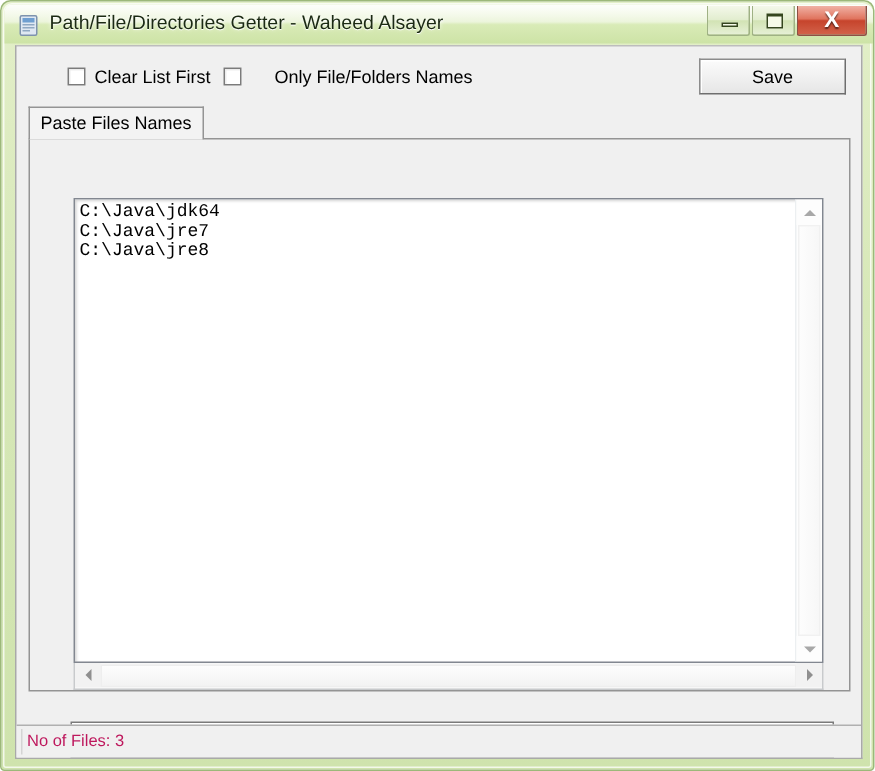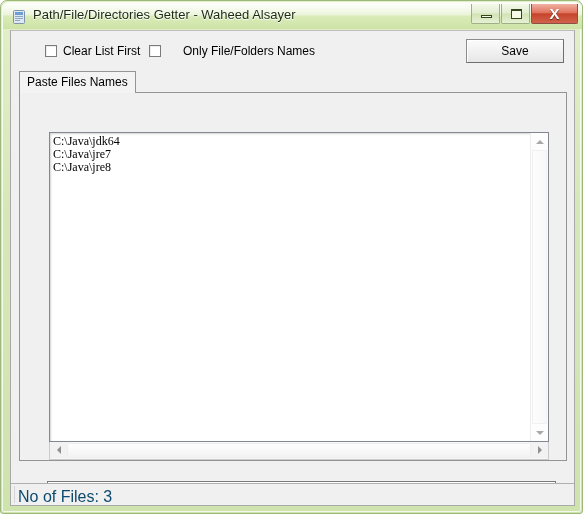--- a/index.html
+++ b/index.html
@@ -235,21 +235,21 @@
     box-sizing: border-box;
     background: #ffffff;
     border: 1px solid #828790;
     box-shadow: inset 1px 1px 2px rgba(0,0,0,0.18);
     overflow: hidden;
   }
   .list-content {
     position: absolute;
     left: 3px; top: 2px;
     right: 18px;
-    font-family: Liberation Serif, serif;
+    font-family: Liberation Mono, monospace;
     font-size: 12px;
     line-height: 13px;
     color: #000;
     white-space: pre;
   }
 
   
   .vscroll {
     position: absolute;
     right: 0; top: 0;
@@ -365,22 +365,22 @@
     left: 0; bottom: 0;
     width: 100%;
     height: 22px;
     box-sizing: border-box;
     background: #f0f0f0;
     border-top: 1px solid #b0b0b0;
   }
   .status-text {
     position: absolute;
     left: 7px; top: 4px;
-    font-size: 16px;
-    color: #0c4a6e;
+    font-size: 11px;
+    color: #be185d;
     white-space: nowrap;
   }
   .status-grip-sep {
     position: absolute;
     left: 3px; top: 2px;
     width: 1px; bottom: 2px;
     background: #d4d4d4;
   }
 </style>
 </head>

